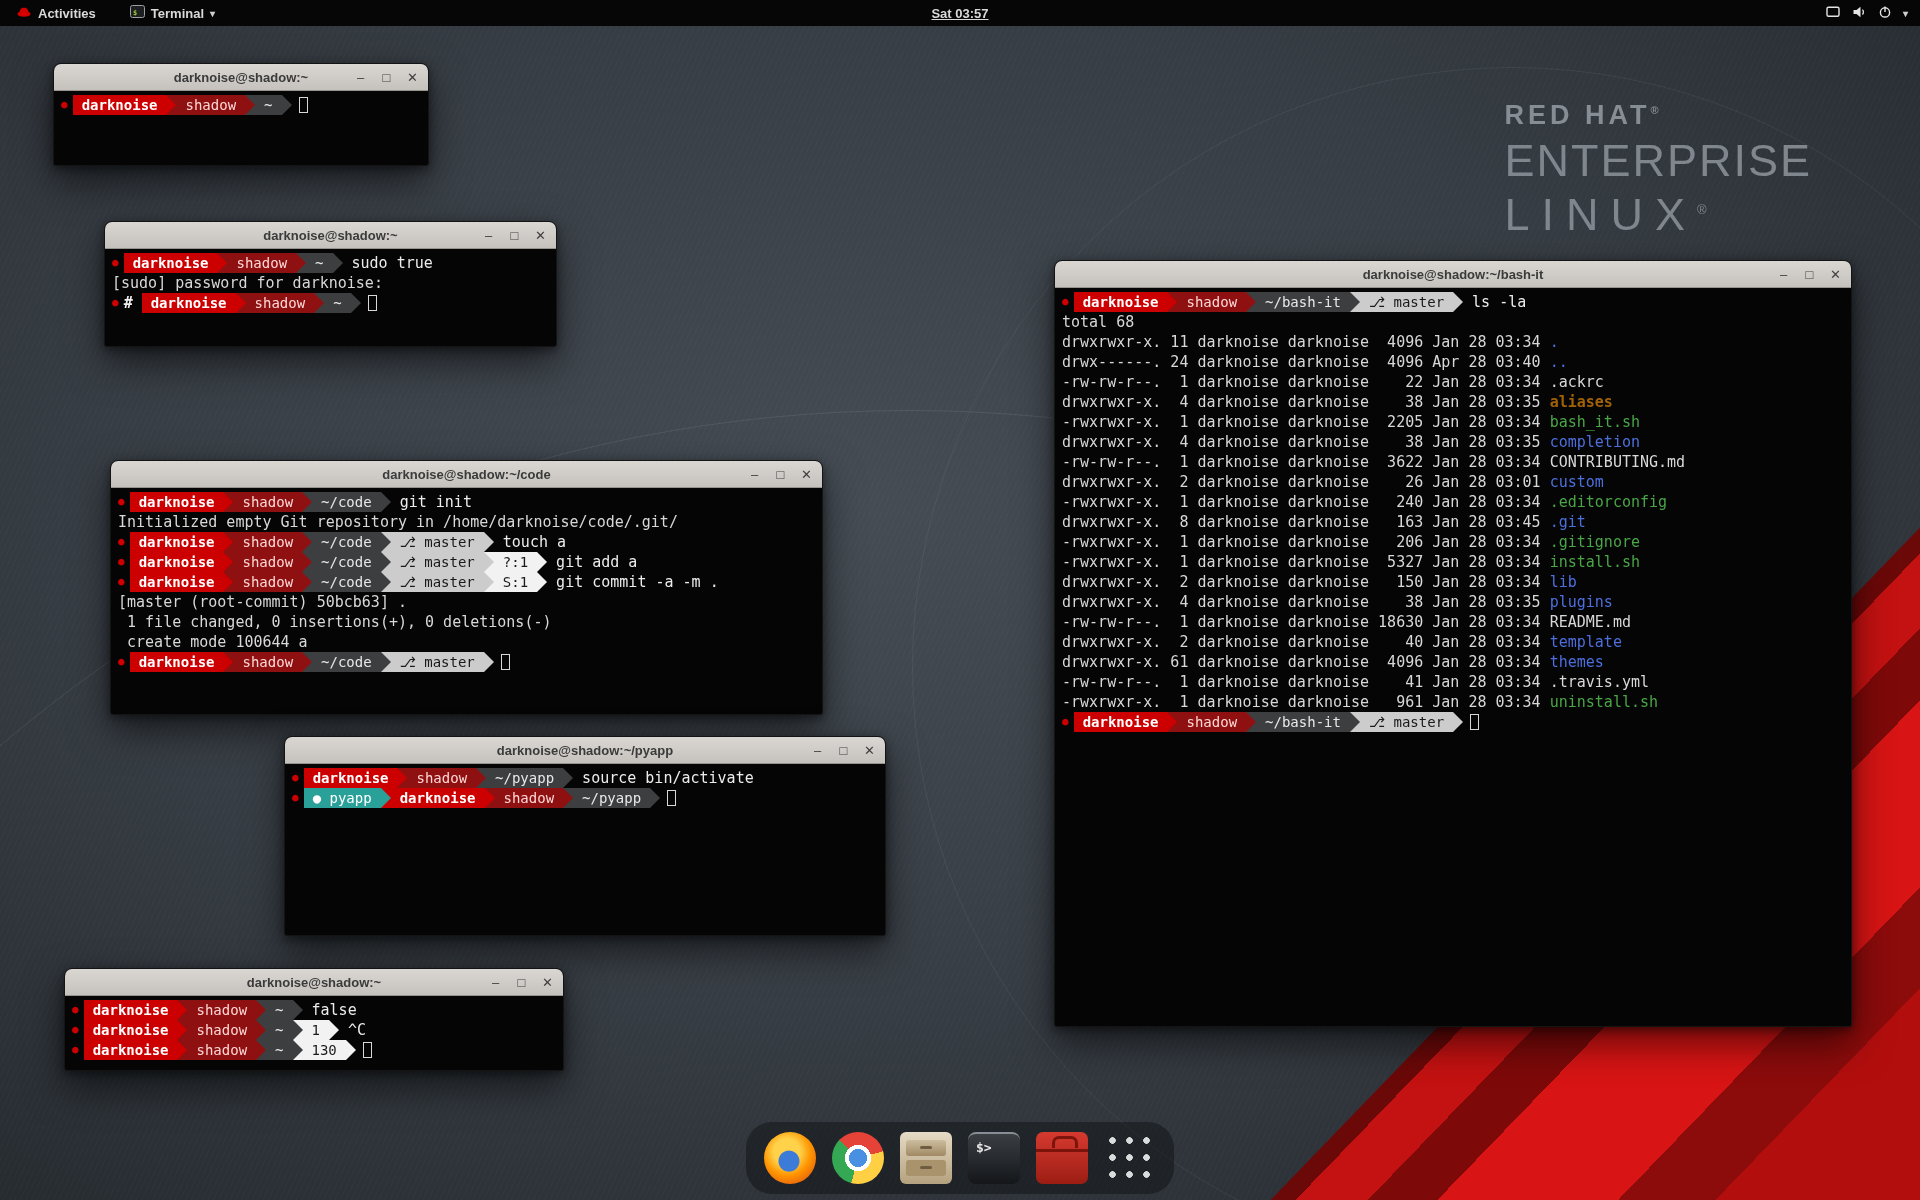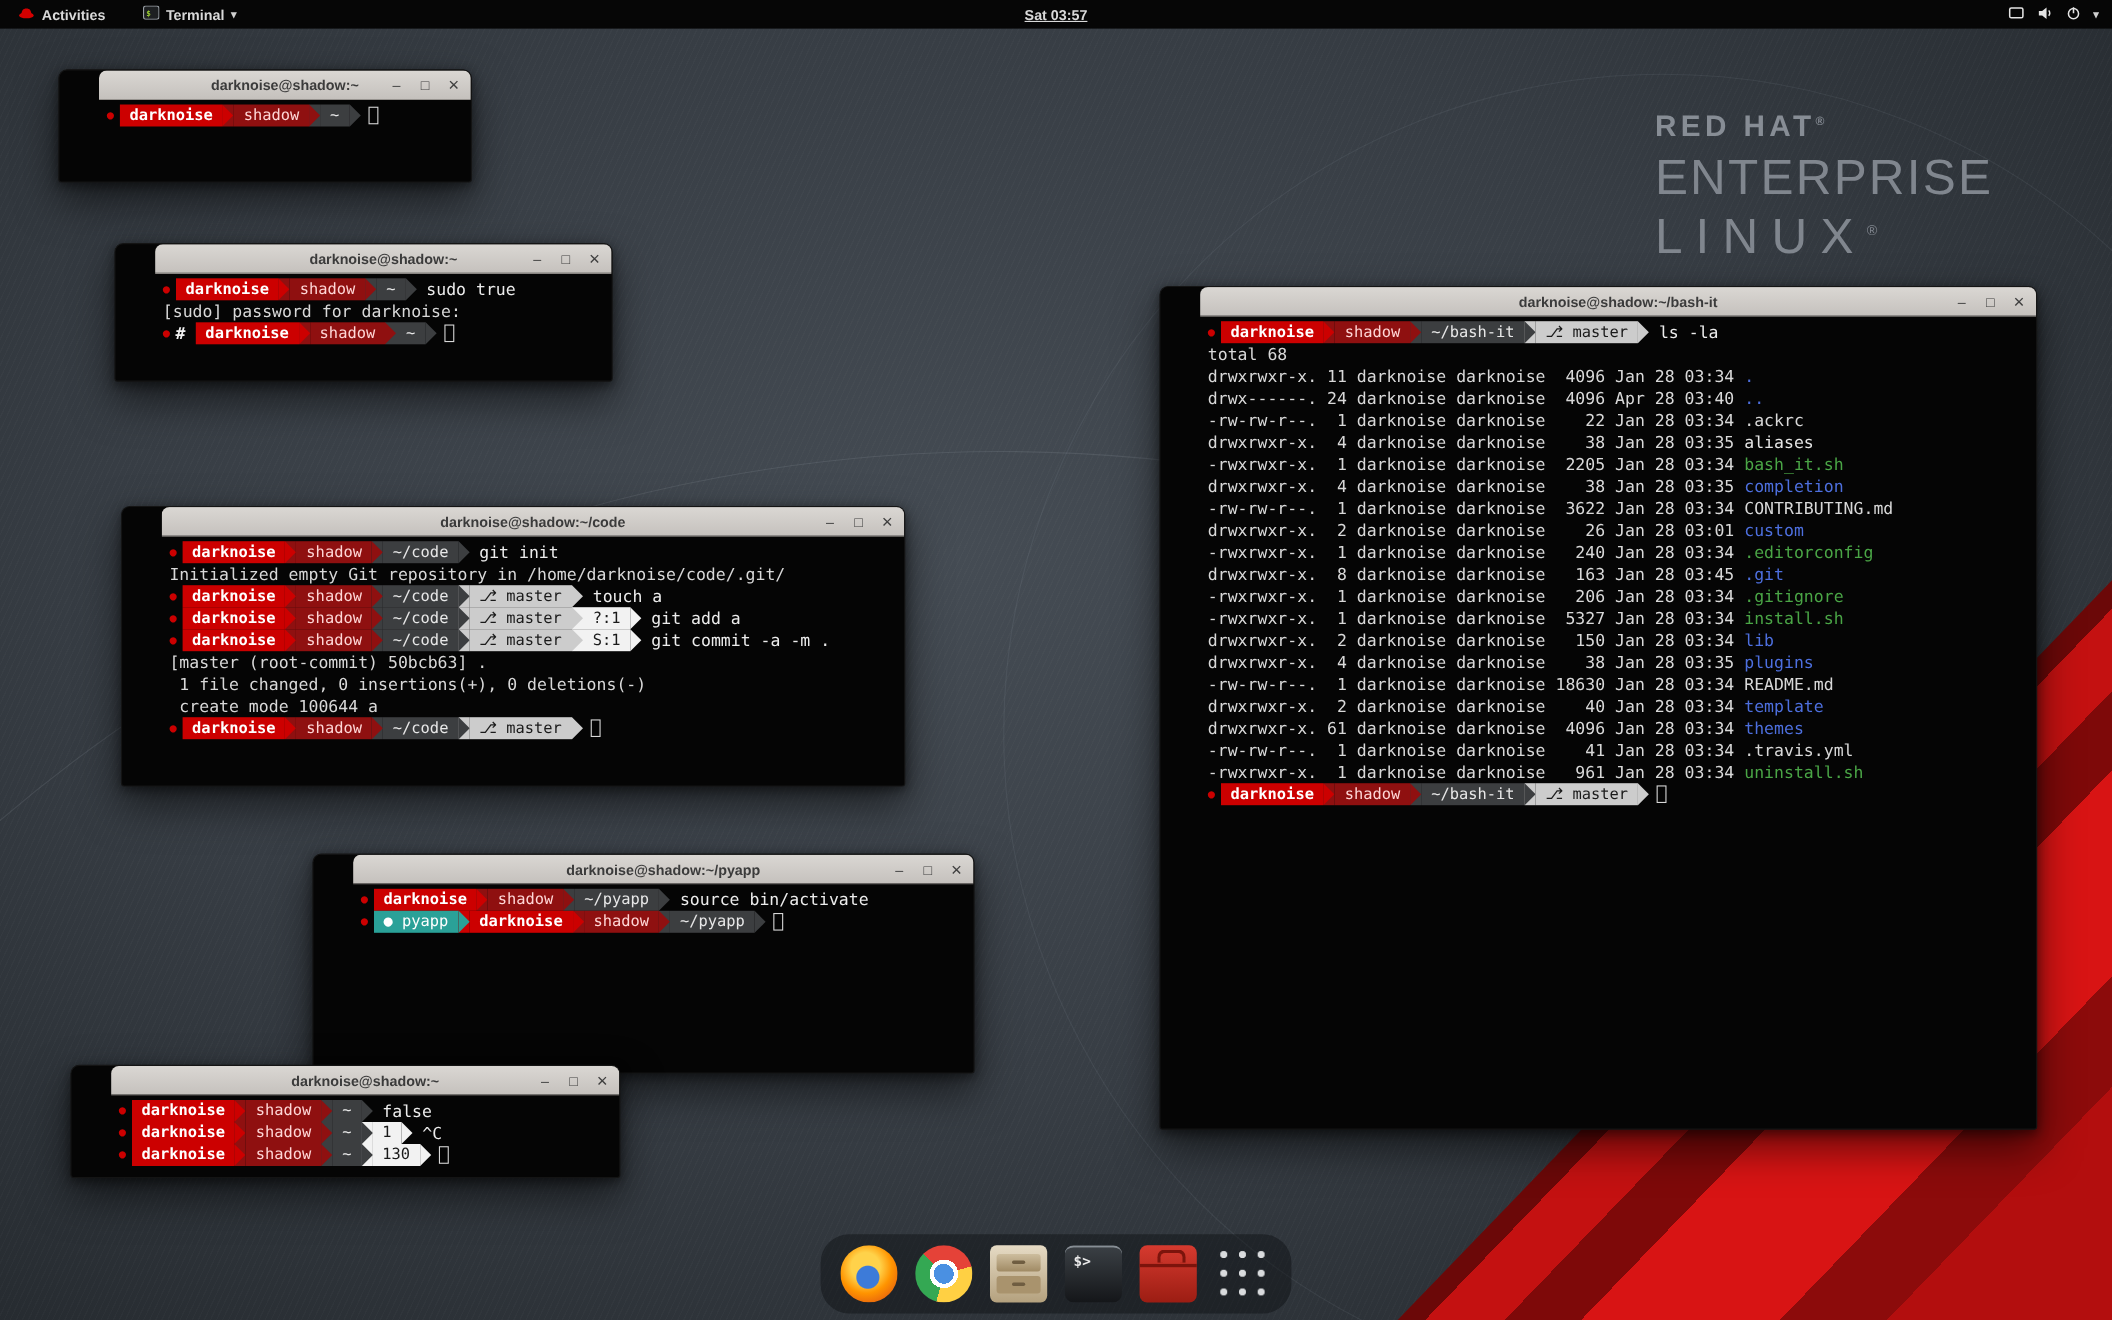--- a/index.html
+++ b/index.html
@@ -38,21 +38,21 @@
     z-index:10; display:flex; align-items:center; color:#d9d9d9; font-size:13px; font-weight:600; }
   .tb-left { display:flex; align-items:center; gap:22px; padding-left:10px; }
   .tb-item { display:flex; align-items:center; gap:6px; height:26px; padding:0 6px; cursor:default; }
   .tb-center { position:absolute; left:0; right:0; text-align:center; pointer-events:none; }
   .tb-center span { pointer-events:auto;text-decoration:underline; }
   .tb-right { margin-left:auto; display:flex; align-items:center; gap:10px; padding-right:12px; }
   .chev { font-size:10px; color:#cfcfcf; }
   
   .window { position:absolute; z-index:2; display:flex; flex-direction:column;
     background:#050505; border:1px solid #141414; border-radius:8px 8px 3px 3px;
-    box-shadow:0 16px 38px rgba(0,0,0,0.55), 0 3px 10px rgba(0,0,0,0.45);padding-left:36px; }
+    box-shadow:0 16px 38px rgba(0,0,0,0.55), 0 3px 10px rgba(0,0,0,0.45); }
   .titlebar { height:27px; flex:0 0 27px; position:relative;
     background:linear-gradient(#dad7d3, #c5c1bd); border-bottom:1px solid #97938f;
     border-radius:7px 7px 0 0; }
   .title { position:absolute; left:0; right:0; text-align:center; line-height:27px;
     font-size:13px; font-weight:bold; color:#3b3b3b; }
   .winbtns { position:absolute; right:9px; top:0; height:27px; display:flex; align-items:center; gap:13px; z-index:1; }
   .wbtn { font-size:13px; color:#3f3f3f; width:13px; text-align:center; line-height:14px; cursor:default; }
   .term-body { flex:1; padding:4px 7px; overflow:hidden;
     font-family:"DejaVu Sans Mono", monospace; font-size:15px; color:#d8d8d8; }
   .trow { height:20px; line-height:20px; white-space:pre; }
@@ -61,21 +61,21 @@
     border-top:10px solid transparent; border-bottom:10px solid transparent;
     border-left:10px solid transparent; }
   .pdot { display:inline-block; height:20px; line-height:20px; color:#cc0000; font-size:11px; margin-right:5px; vertical-align:top; }
   .pre-t { color:#f0f0f0; font-weight:bold; }
   .cmd { color:#ececec; }
   .cursor { display:inline-block; width:9px; height:16px; border:1px solid #d8d8d8; margin-left:7px; margin-top:2px; vertical-align:top; }
   
   .w0 { left:53px;  top:63px;  width:376px; height:103px; }
   .w1 { left:104px; top:221px; width:453px; height:126px; }
   .w2 { left:110px; top:460px; width:713px; height:255px; }
-  .w3 { left:284px; top:776px; width:602px; height:200px; }
+  .w3 { left:284px; top:736px; width:602px; height:200px; }
   .w4 { left:64px;  top:968px; width:500px; height:103px; }
   .w5 { left:1054px; top:260px; width:798px; height:767px; }
   
   .dock { position:absolute; left:50%; bottom:6px; transform:translateX(-50%); z-index:3;
     display:flex; align-items:center; gap:16px; padding:10px 18px;
     background:rgba(8,10,12,0.40); border-radius:26px; }
   .dicon { width:52px; height:52px; position:relative; cursor:pointer; }
   .d-firefox { border-radius:50%;
     background:
       radial-gradient(circle at 48% 56%, #3d7bd9 0 10px, transparent 11px),
@@ -249,21 +249,21 @@
       <span class="wbtn">□</span>
       <span class="wbtn">✕</span>
     </span>
   </div>
   <div class="term-body">
       <div class="trow"><span class="pdot">●</span><span class="seg" style="background: rgb(204, 0, 0); color: rgb(255, 255, 255); font-weight: bold;">darknoise</span><span class="arrow" style="border-left-color: rgb(204, 0, 0); background: rgb(143, 16, 16);"></span><span class="seg" style="background: rgb(143, 16, 16); color: rgb(255, 215, 215);">shadow</span><span class="arrow" style="border-left-color: rgb(143, 16, 16); background: rgb(60, 62, 64);"></span><span class="seg" style="background: rgb(60, 62, 64); color: rgb(232, 232, 232);">~/bash-it</span><span class="arrow" style="border-left-color: rgb(60, 62, 64); background: rgb(204, 204, 204);"></span><span class="seg" style="background: rgb(204, 204, 204); color: rgb(26, 26, 26);">⎇ master</span><span class="arrow" style="border-left-color: rgb(204, 204, 204);"></span><span class="cmd"> ls -la</span></div>
       <div class="trow"><span style="color: rgb(216, 216, 216);">total 68</span></div>
       <div class="trow"><span style="color: rgb(216, 216, 216);">drwxrwxr-x. 11 darknoise darknoise  4096 Jan 28 03:34 </span><span style="color: rgb(77, 111, 222);">.</span></div>
       <div class="trow"><span style="color: rgb(216, 216, 216);">drwx------. 24 darknoise darknoise  4096 Apr 28 03:40 </span><span style="color: rgb(77, 111, 222);">..</span></div>
       <div class="trow"><span style="color: rgb(216, 216, 216);">-rw-rw-r--.  1 darknoise darknoise    22 Jan 28 03:34 </span><span style="color: rgb(216, 216, 216);">.ackrc</span></div>
-      <div class="trow"><span style="color: rgb(216, 216, 216);">drwxrwxr-x.  4 darknoise darknoise    38 Jan 28 03:35 </span><span style="color: #e5e5e5;">aliases</span></div>
+      <div class="trow"><span style="color: rgb(216, 216, 216);">drwxrwxr-x.  4 darknoise darknoise    38 Jan 28 03:35 </span><span style="color: #a16207; font-weight: bold;">aliases</span></div>
       <div class="trow"><span style="color: rgb(216, 216, 216);">-rwxrwxr-x.  1 darknoise darknoise  2205 Jan 28 03:34 </span><span style="color: rgb(74, 165, 70);">bash_it.sh</span></div>
       <div class="trow"><span style="color: rgb(216, 216, 216);">drwxrwxr-x.  4 darknoise darknoise    38 Jan 28 03:35 </span><span style="color: rgb(77, 111, 222);">completion</span></div>
       <div class="trow"><span style="color: rgb(216, 216, 216);">-rw-rw-r--.  1 darknoise darknoise  3622 Jan 28 03:34 </span><span style="color: rgb(216, 216, 216);">CONTRIBUTING.md</span></div>
       <div class="trow"><span style="color: rgb(216, 216, 216);">drwxrwxr-x.  2 darknoise darknoise    26 Jan 28 03:01 </span><span style="color: rgb(77, 111, 222);">custom</span></div>
       <div class="trow"><span style="color: rgb(216, 216, 216);">-rwxrwxr-x.  1 darknoise darknoise   240 Jan 28 03:34 </span><span style="color: rgb(74, 165, 70);">.editorconfig</span></div>
       <div class="trow"><span style="color: rgb(216, 216, 216);">drwxrwxr-x.  8 darknoise darknoise   163 Jan 28 03:45 </span><span style="color: rgb(77, 111, 222);">.git</span></div>
       <div class="trow"><span style="color: rgb(216, 216, 216);">-rwxrwxr-x.  1 darknoise darknoise   206 Jan 28 03:34 </span><span style="color: rgb(74, 165, 70);">.gitignore</span></div>
       <div class="trow"><span style="color: rgb(216, 216, 216);">-rwxrwxr-x.  1 darknoise darknoise  5327 Jan 28 03:34 </span><span style="color: rgb(74, 165, 70);">install.sh</span></div>
       <div class="trow"><span style="color: rgb(216, 216, 216);">drwxrwxr-x.  2 darknoise darknoise   150 Jan 28 03:34 </span><span style="color: rgb(77, 111, 222);">lib</span></div>
       <div class="trow"><span style="color: rgb(216, 216, 216);">drwxrwxr-x.  4 darknoise darknoise    38 Jan 28 03:35 </span><span style="color: rgb(77, 111, 222);">plugins</span></div>

